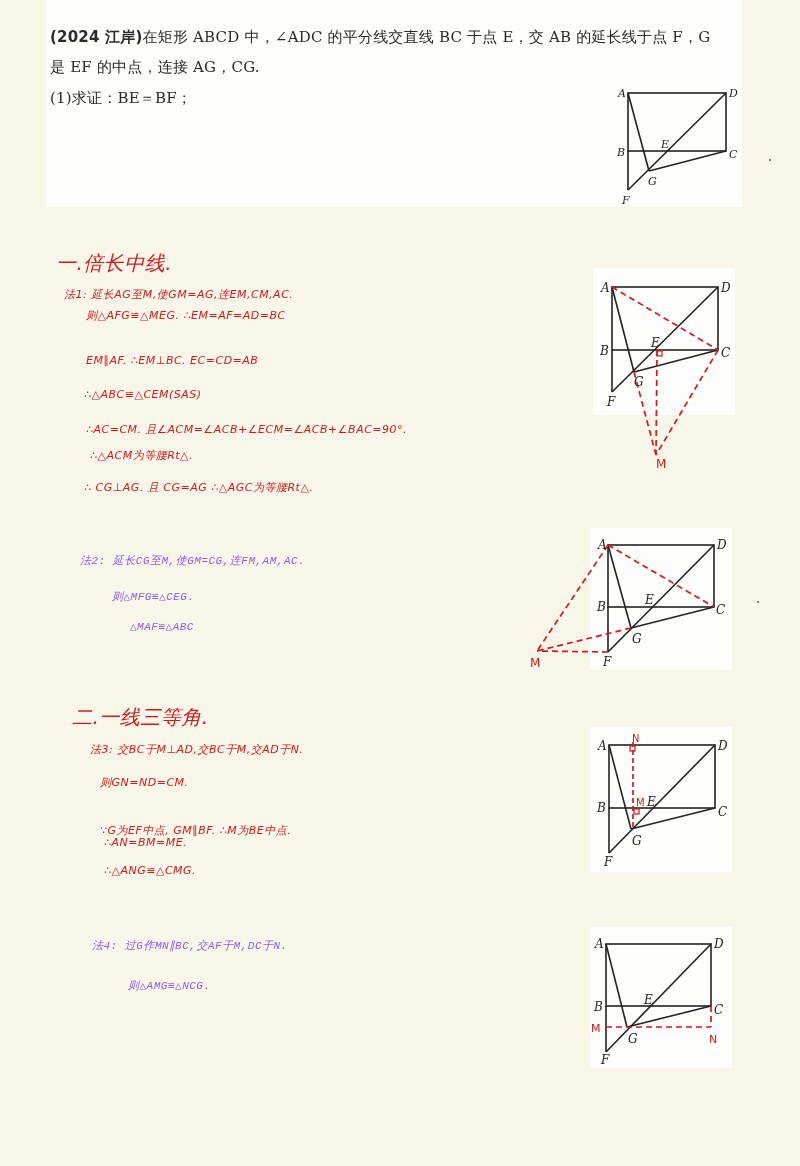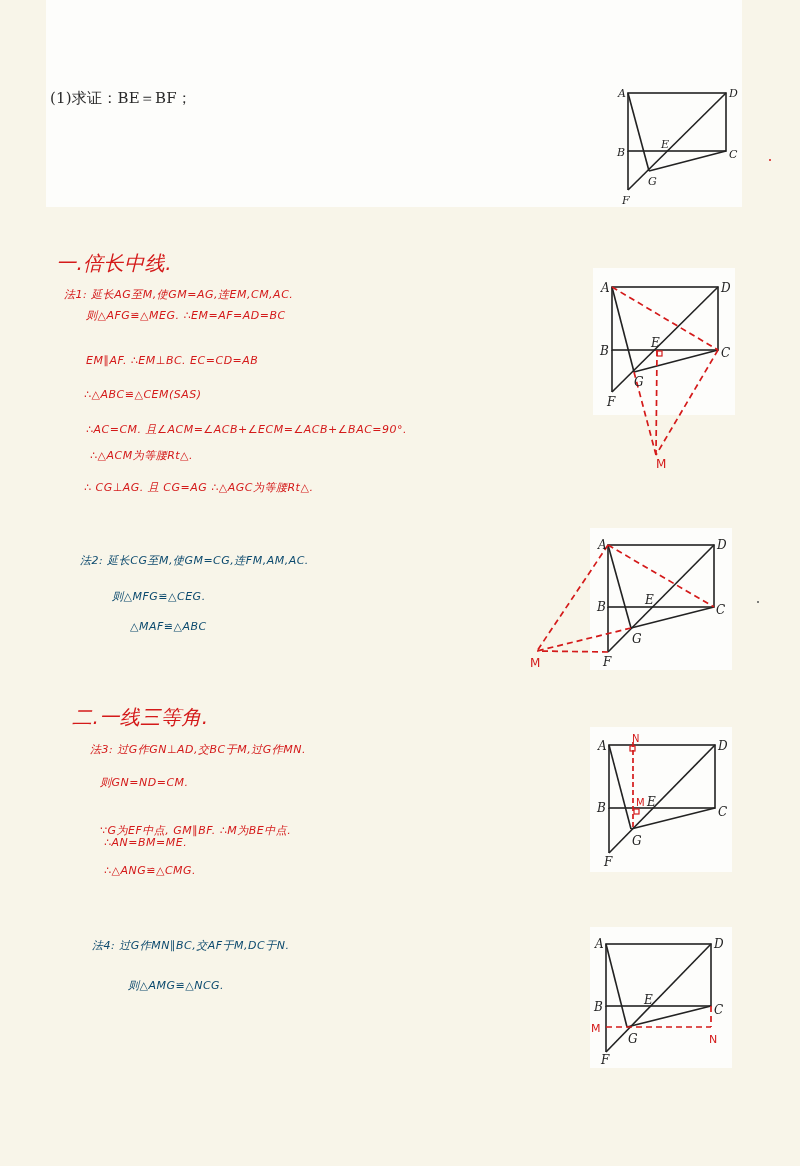--- a/index.html
+++ b/index.html
@@ -17,28 +17,30 @@
     font-family:"DejaVu Serif", serif; white-space:nowrap; letter-spacing:0.2px;
   }
   .problem-line b { font-family:"DejaVu Sans", sans-serif; font-weight:bold; }
   .fig-box { position:absolute; background:#fdfdfb; }
   svg.fig { position:absolute; left:0; top:0; overflow:visible; }
   .hw {
     position:absolute; color:#d41a1a; white-space:nowrap;
     font-family:"DejaVu Sans", sans-serif; font-size:11px; letter-spacing:0.5px;
     font-style:italic;
   }
-  .hw.black { color:#0c4a6e; }
+  .hw.black { color:#8b5cf6;font-family:Liberation Mono, monospace; }
   .hw.h1 { font-size:20px; }
   .dot { position:absolute; width:2px; height:2px; border-radius:1px; }
 </style>
 </head>
 <body>
 
 <div class="problem-box">
+  <div class="problem-line" style="top:28px;"><b>(2024 江岸)</b><span>在矩形 ABCD 中，∠ADC 的平分线交直线 BC 于点 E，交 AB 的延长线于点 F，G</span></div>
+  <div class="problem-line" style="top:58px;">是 EF 的中点，连接 AG，CG.</div>
   <div class="problem-line" style="top:89px;">(1)求证：BE＝BF；</div>
 </div>
 
 <svg class="fig" width="800" height="1166">
   <g stroke="#222" stroke-width="1.6" fill="none">
     <rect x="628" y="93" width="98" height="58"></rect>
     <line x1="628" y1="151" x2="628" y2="190"></line>
     <line x1="726" y1="93" x2="628" y2="190"></line>
     <line x1="628" y1="93" x2="649" y2="171"></line>
     <line x1="649" y1="171" x2="726" y2="151"></line>
@@ -126,21 +128,21 @@
     <text x="632" y="643">G</text>
     <text x="603" y="666">F</text>
   </g>
   <text x="530" y="667" font-family="DejaVu Sans, sans-serif" font-size="12" fill="#d41a1a">M</text>
 </svg>
 <div class="dot" style="left:757px;top:601px;background:#555;"></div>
 
 <div class="hw h1" style="left:72px;top:704px;">二.一线三等角.</div>
 
 <div>
-  <div class="hw" style="left:90px;top:742px;">法3: 过G作GN⊥AD,交BC于M,过G作MN.</div>
+  <div class="hw" style="left:90px;top:742px;">法3: 交BC于M⊥AD,交BC于M,交AD于N.</div>
   <div class="hw" style="left:100px;top:775px;">则GN=ND=CM.</div>
   <div class="hw" style="left:100px;top:823px;">∵G为EF中点, GM∥BF. ∴M为BE中点.</div>
   <div class="hw" style="left:104px;top:836px;">∴AN=BM=ME.</div>
   <div class="hw" style="left:104px;top:864px;">∴△ANG≌△CMG.</div>
 </div>
 
 <div class="fig-box" style="left:590px;top:727px;width:142px;height:145px;"></div>
 <svg class="fig" width="800" height="1166">
   <g stroke="#222" stroke-width="1.6" fill="none">
     <rect x="609" y="745" width="106" height="63"></rect>

